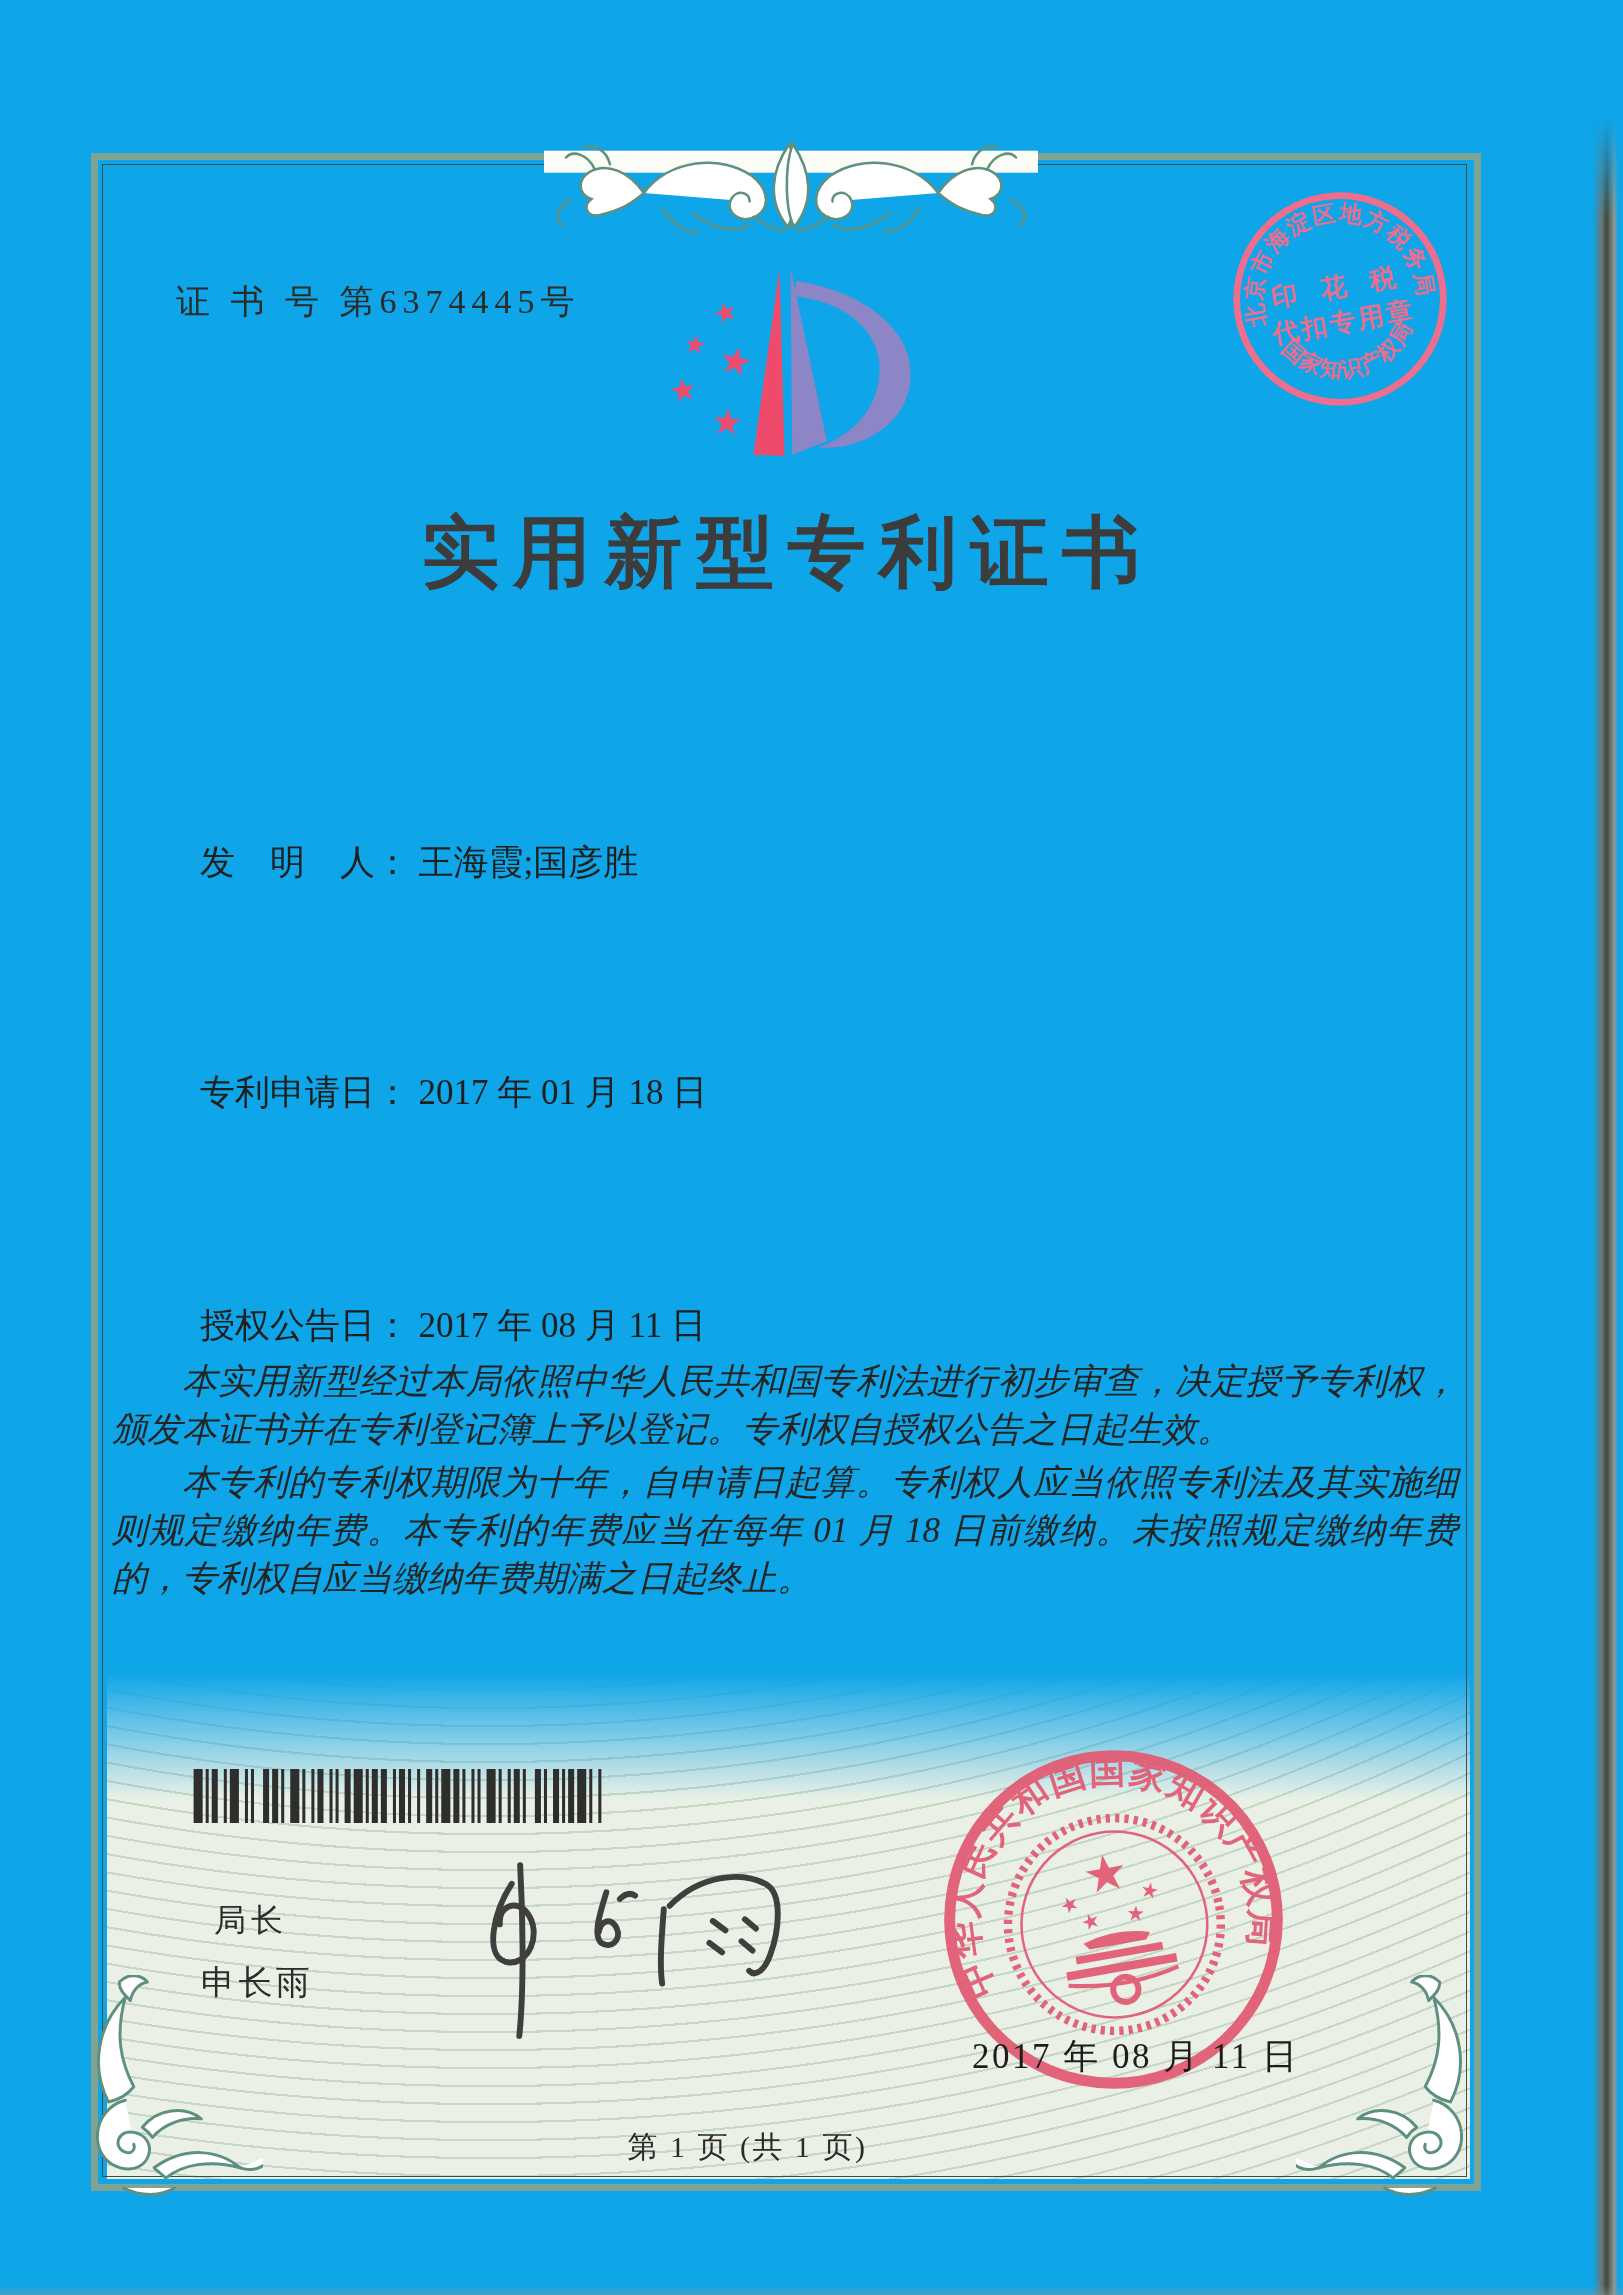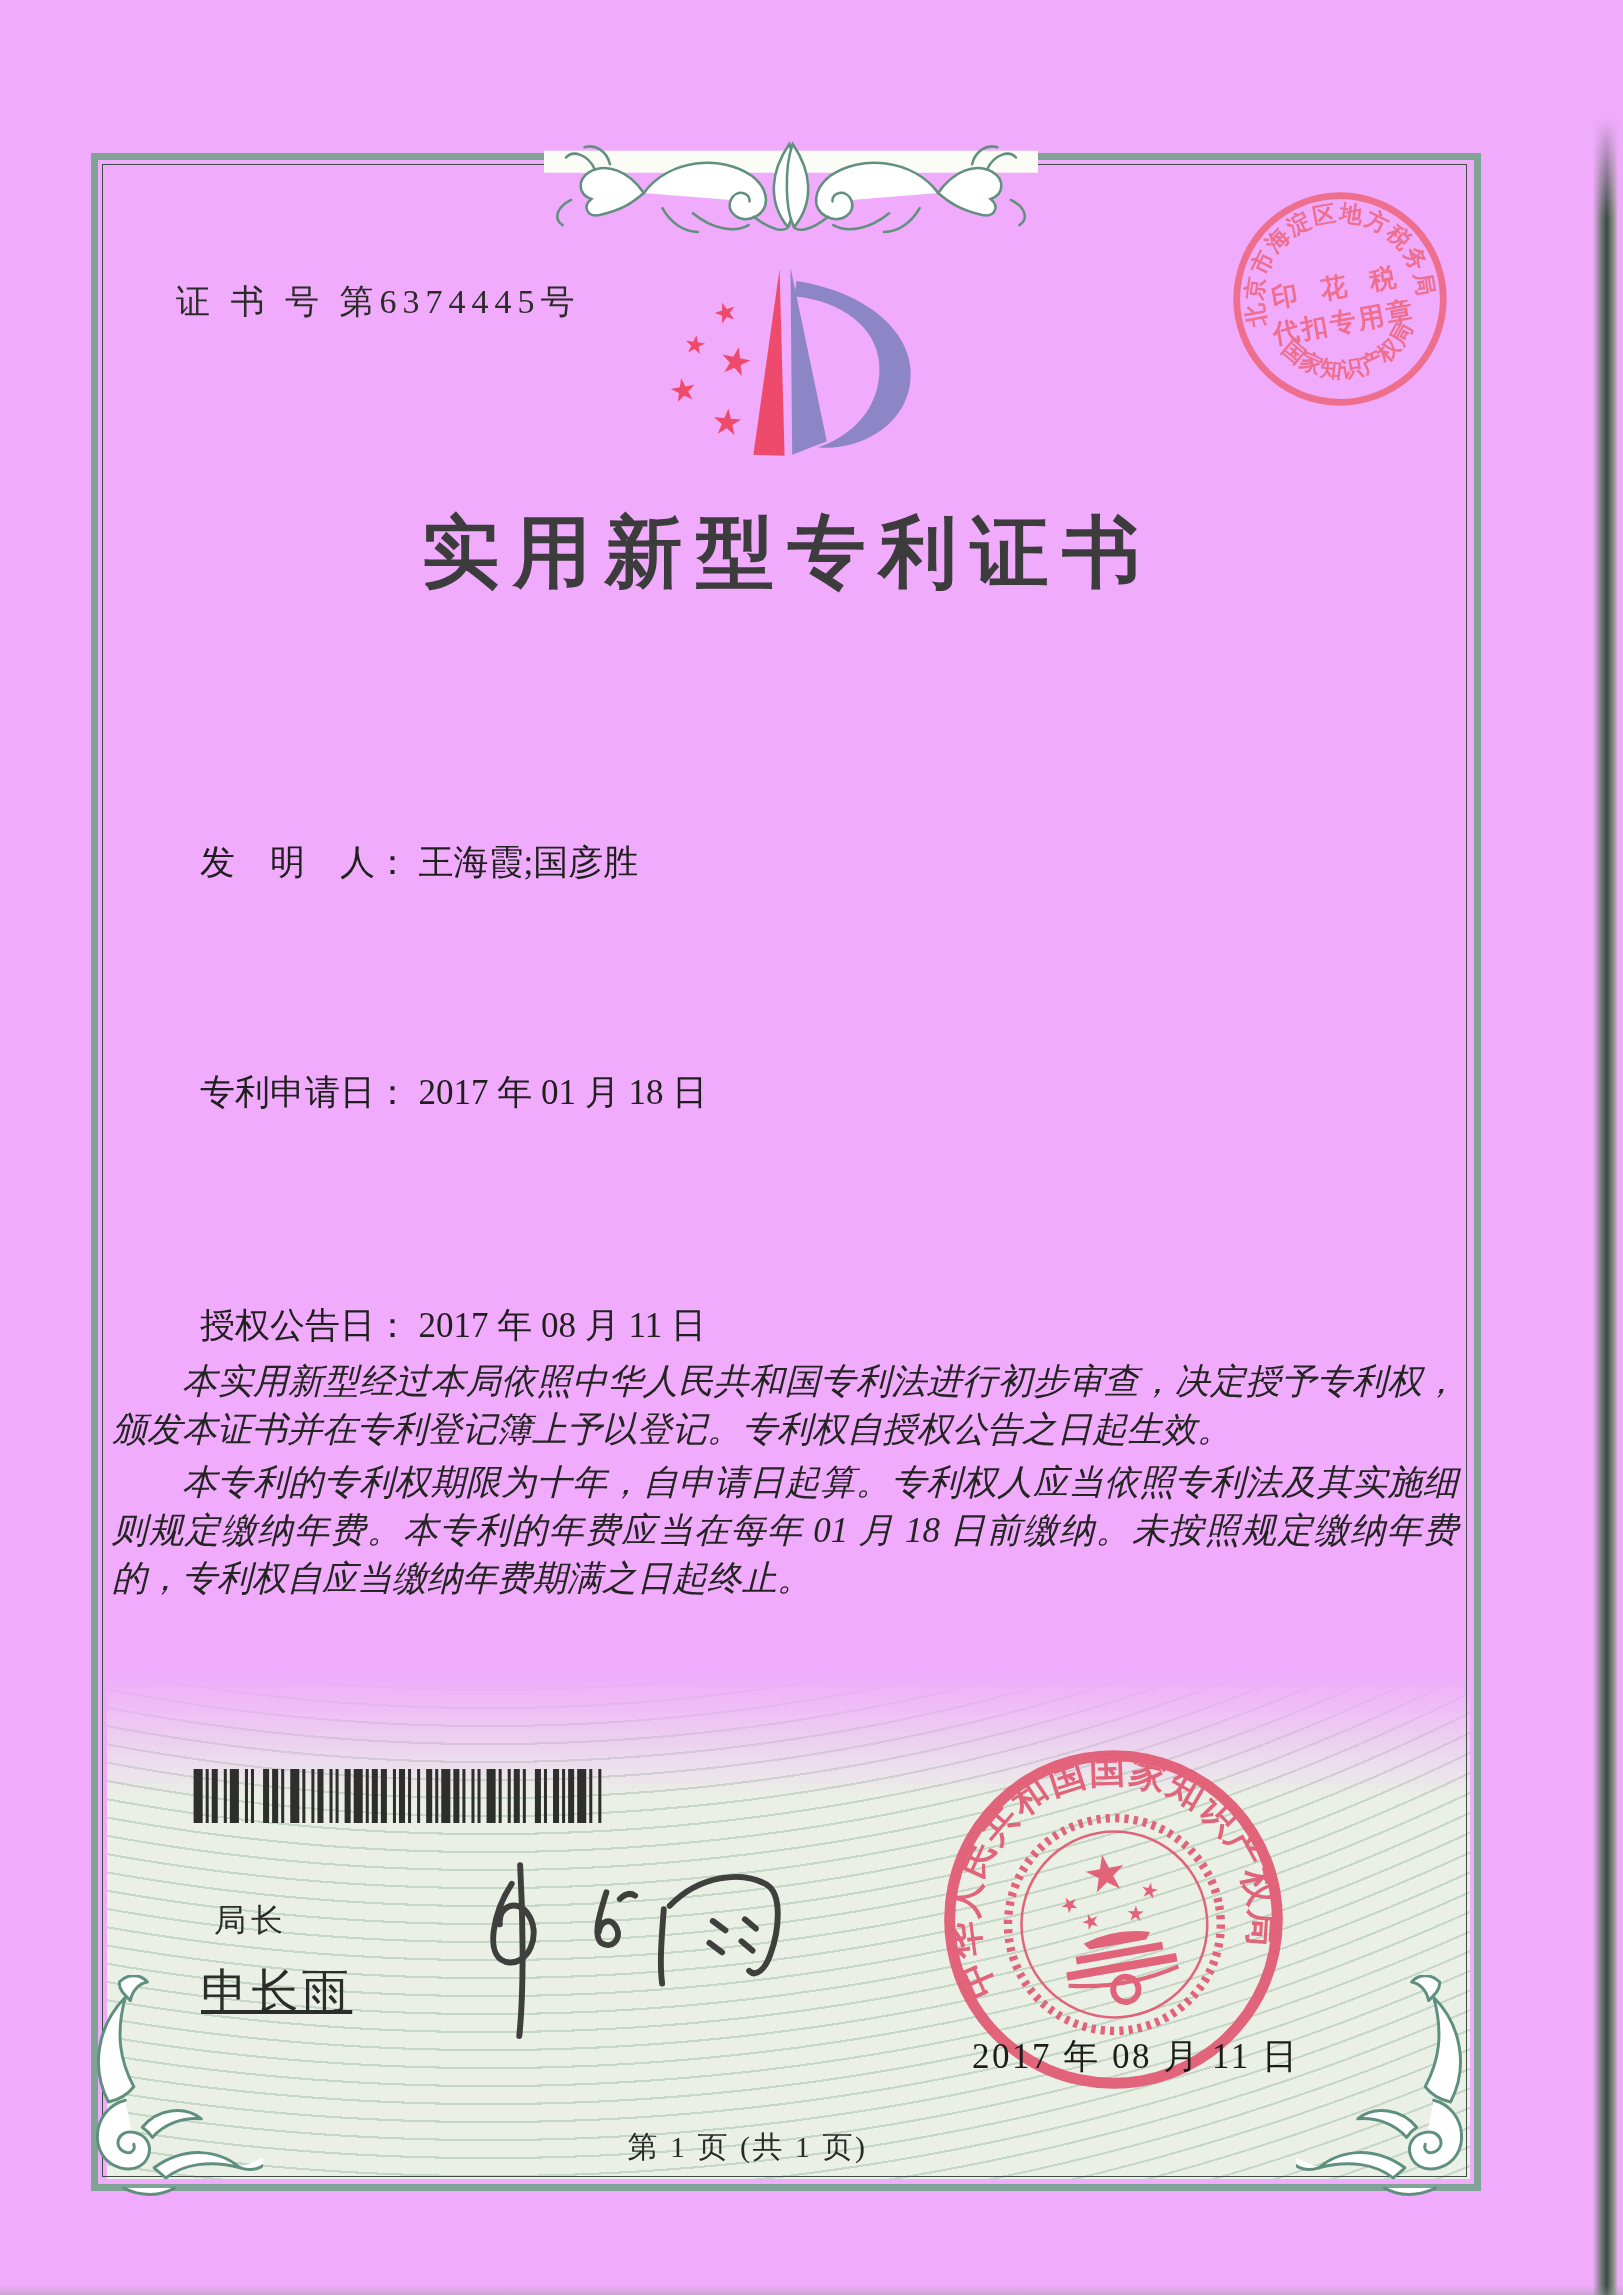--- a/index.html
+++ b/index.html
@@ -1,16 +1,16 @@
 <!DOCTYPE html>
 <html style="font-size:13.5px"><head>
 <meta charset="utf-8">
 <style>
   html,body{margin:0;padding:0;background:#ffffff;}
-  .page{position:relative;width:1623px;height:2295px;background:#f0abfc;overflow:hidden;
+  .page{position:relative;width:1623px;height:2295px;background:#0ea5e9;overflow:hidden;
         font-family:"Liberation Serif","DejaVu Serif",serif;color:#232323;}
 
   
   .scan-edge-right{position:absolute;left:1593px;top:118px;width:25px;height:2177px;
     background:linear-gradient(to right,rgba(90,100,95,0),#6b756f 35%,#3c4843 55%,#93998f 85%,rgba(147,153,143,0));
     -webkit-mask-image:linear-gradient(to bottom,transparent,#000 101px);
     mask-image:linear-gradient(to bottom,transparent,#000 101px);}
   .scan-edge-bottom{position:absolute;left:0;top:2285px;width:1623px;height:11px;
     background:linear-gradient(to bottom,rgba(120,125,120,0),rgba(150,155,150,.45));}
 
@@ -38,21 +38,21 @@
   .f-value{margin-left:8.5px;}
 
   
   .body-text{position:absolute;left:112px;top:1358px;width:1346px;font-size:35px;
     line-height:48px;text-align:justify;color:#242422;z-index:3;}
   .body-text p{margin:0 0 5px 0;text-indent:2em;font-style:italic;}
 
   
   .barcode{position:absolute;left:193px;top:1769px;z-index:3;}
   .signer-title{position:absolute;left:214px;top:1899px;font-size:32px;letter-spacing:5px;color:#2c2c2a;z-index:3;}
-  .signer-name{position:absolute;left:201px;top:1960px;font-size:47px;letter-spacing:3.4px;color:#2c2c2a;z-index:3;text-decoration:underline;}
+  .signer-name{position:absolute;left:201px;top:1960px;font-size:34px;letter-spacing:3.4px;color:#2c2c2a;z-index:3;}
   .signature{position:absolute;left:461px;top:1860px;z-index:4;}
 
   
   .tax-stamp{position:absolute;left:1224px;top:183px;z-index:4;}
   .grant-seal{position:absolute;left:937px;top:1743px;z-index:4;}
   .seal-date{position:absolute;left:972px;top:2033px;font-size:35px;letter-spacing:2.5px;color:#1c1c1a;z-index:5;white-space:nowrap;}
 
   
   .footer{position:absolute;left:570px;top:2127px;width:355px;text-align:center;
     font-size:30px;letter-spacing:2.5px;color:#2a2a28;z-index:5;}

